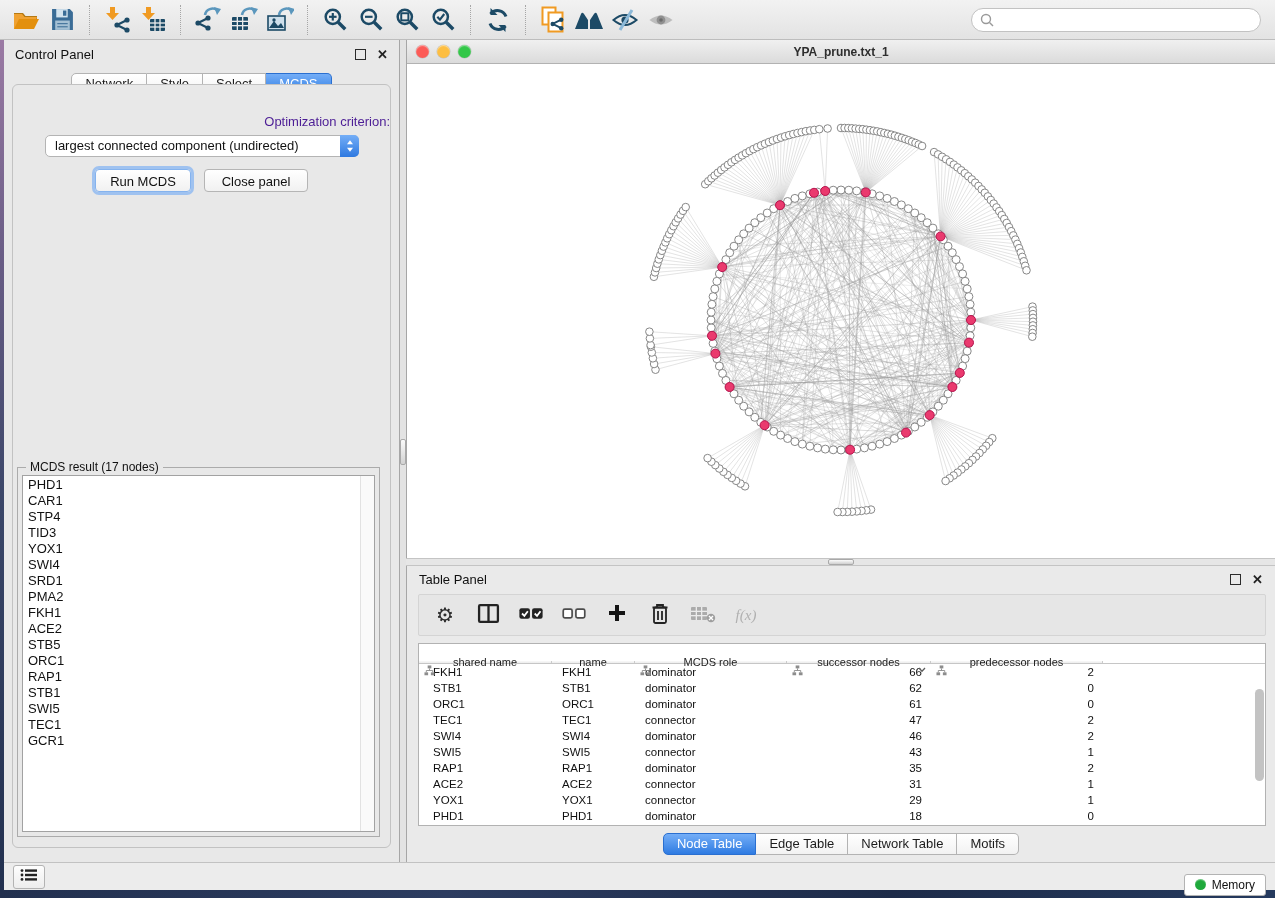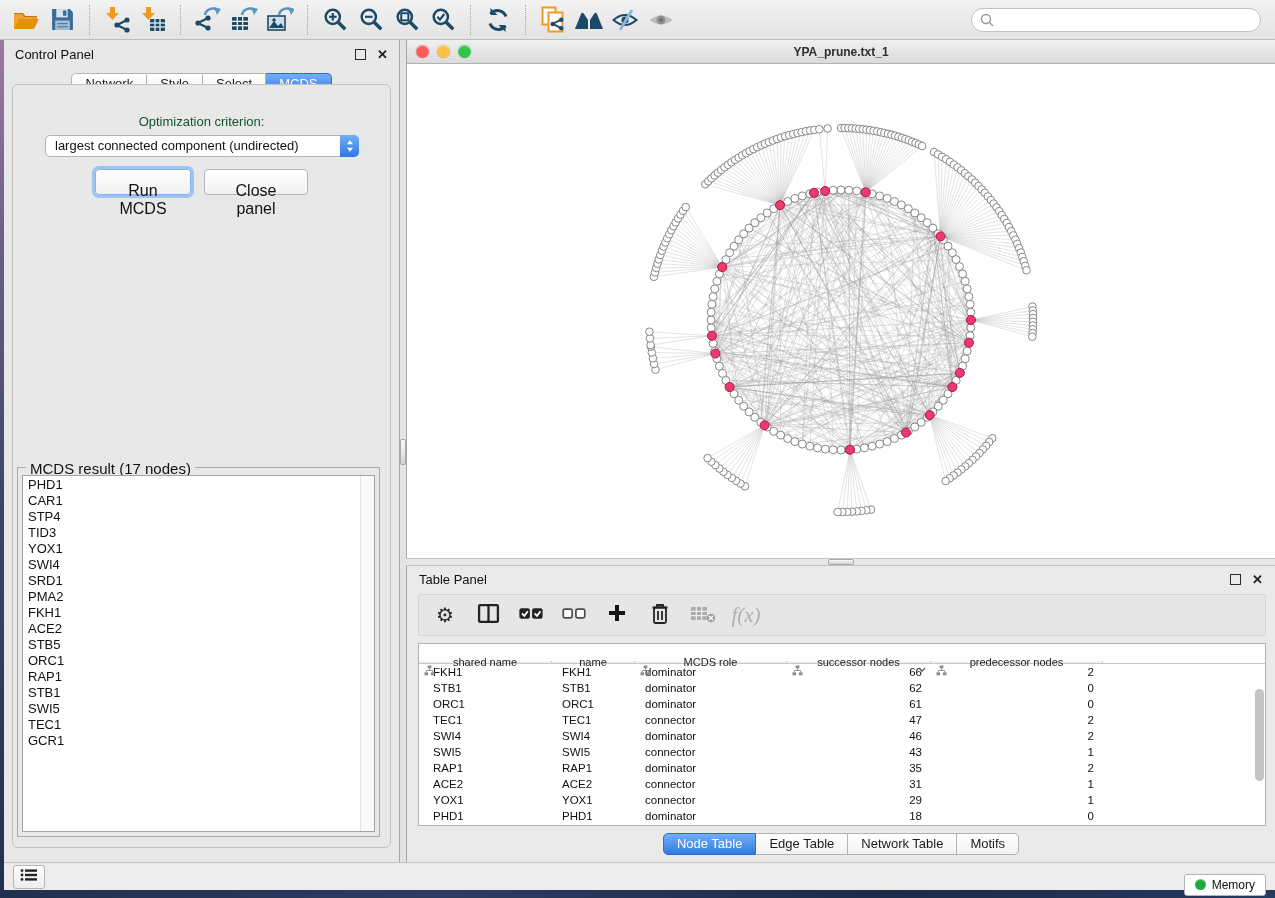--- a/index.html
+++ b/index.html
@@ -30,35 +30,35 @@
   .close-x{font-size:13px;font-weight:700;color:#222;line-height:1;}
   .seg-tabs{display:flex;justify-content:center;position:absolute;left:0;right:0;}
   .cp-tabs{top:33px;}
   .tab{height:20px;line-height:20px;padding:0 13px;background:linear-gradient(#ffffff,#f2f2f2);
        border:1px solid #b3b3b3;border-left:none;font-size:13px;color:#1c1c1c;cursor:default;}
   .tab:first-child{border-left:1px solid #b3b3b3;border-radius:5px 0 0 5px;}
   .tab:last-child{border-radius:0 5px 5px 0;}
   .tab.selected{background:linear-gradient(#74aef7,#2e7be2);color:#fff;border-color:#2a6fd0;}
   .cp-box{position:absolute;left:8px;right:8px;top:44px;bottom:14px;border:1px solid #c2c2c2;
           border-radius:6px;background:#e8e8e8;}
-  .opt-label{position:absolute;top:29px;left:0;right:0;text-align:center;font-size:13px;color:#14532d;}
+  .opt-label{position:absolute;top:29px;left:0;right:0;text-align:right;font-size:13px;color:#4c1d95;}
   .dropdown{position:absolute;left:32px;top:50px;width:314px;height:22px;background:#fff;
             border:1px solid #b4b4b4;border-radius:5px;box-sizing:border-box;cursor:default;}
   .dd-text{display:block;line-height:20px;font-size:13px;color:#111;padding:0 26px 0 9px;
            white-space:nowrap;overflow:hidden;}
   .dd-stepper{position:absolute;right:-1px;top:-1px;width:19px;height:22px;border-radius:0 5px 5px 0;
               background:linear-gradient(#74aef7,#2e79e0);display:flex;align-items:center;justify-content:center;}
   .btn-row{position:absolute;top:84px;left:0;right:0;display:flex;justify-content:center;gap:13px;}
   .aq-btn{height:23px;border:1px solid #b5b5b5;border-radius:4px;background:linear-gradient(#ffffff,#f1f1f1);
-          font-size:16px;color:#111;font-family:"Liberation Sans",sans-serif;padding:12px 12px;cursor:default;}
+          font-size:13px;color:#111;font-family:"Liberation Sans",sans-serif;padding:4px 12px;cursor:default;}
   .aq-btn.focused{border:1px solid #85b3ee;box-shadow:0 0 0 3px rgba(98,162,246,.55);}
   .btn-run{width:96px;}
   .btn-closep{width:104px;}
   .mcds-group{position:absolute;left:4px;right:10px;top:382px;bottom:10px;border:1px solid #ababab;}
-  .mcds-group-title{position:absolute;top:-8px;left:8px;background:#e8e8e8;padding:0 4px;font-size:15px;color:#111;}
+  .mcds-group-title{position:absolute;top:-8px;left:8px;background:#e8e8e8;padding:0 4px;font-size:12px;color:#111;}
   .mcds-list-wrap{position:absolute;left:4px;right:4px;top:7px;bottom:4px;background:#fff;border:1px solid #a2a2a2;}
   .mcds-list{position:absolute;left:0;top:1px;right:13px;bottom:0;overflow:hidden;}
   .mcds-item{font-size:13px;line-height:16px;padding-left:5px;color:#111;white-space:nowrap;}
   .mcds-scroll{position:absolute;right:0;top:0;bottom:0;width:13px;background:#fafafa;border-left:1px solid #e2e2e2;}
   
   .v-splitter{position:absolute;left:400px;top:40px;width:6px;height:822px;background:#e3e3e3;}
   .v-grip{position:absolute;left:0px;top:399px;width:6px;height:26px;background:linear-gradient(#fbfbfb,#d2d2d2);
           border:1px solid #a9a9a9;border-radius:2px;box-sizing:border-box;}
   .h-splitter{position:absolute;left:406px;top:558px;width:869px;height:8px;background:#e6e6e6;
               border-top:1px solid #c4c4c4;border-bottom:1px solid #c4c4c4;box-sizing:border-box;}
@@ -76,21 +76,21 @@
   
   .table-panel{position:absolute;left:406px;top:566px;width:869px;height:296px;box-sizing:border-box;
                background:#eaeaea;border-left:1px solid #a6a6a6;}
   .tp-header{height:26px;display:flex;align-items:center;padding:0 12px;font-size:13px;color:#111;text-align:center;}
   .tp-toolbar{position:absolute;left:11px;right:9px;top:28px;height:42px;box-sizing:border-box;
               background:#e6e6e6;border:1px solid #d4d4d4;border-radius:2px;
               display:flex;align-items:center;gap:19px;padding:0 14px;}
   .tt-btn{width:24px;height:28px;display:flex;align-items:center;justify-content:center;}
   .tt-btn .gear{font-size:20px;color:#2d2d2d;line-height:1;}
   .tt-btn.disabled{opacity:1;}
-  .fx{font-family:"Liberation Serif",serif;font-style:italic;font-size:21px;color:#b0b0b0;}
+  .fx{font-family:"Liberation Serif",serif;font-style:italic;font-size:15px;color:#b0b0b0;}
   .tbl{position:absolute;left:11px;right:9px;top:77px;bottom:36px;background:#fff;border:1px solid #b2b2b2;overflow:hidden;}
   .tbl-head{height:19px;display:flex;border-bottom:1px solid #c6c6c6;}
   .th{position:relative;box-sizing:border-box;border-right:1px solid #cbcbcb;display:flex;align-items:center;
       justify-content:center;font-size:11px;color:#1d1d1d;background:linear-gradient(#f9f9f9,#ececec);margin-top:17px;}
   .th .tree-ic{position:absolute;left:5px;top:4px;}
   .th .sort{position:absolute;right:4px;top:6px;}
   .th-fill{flex:1;background:#fff;border-right:none;}
   .tr{height:16px;display:flex;align-items:center;}
   .td{box-sizing:border-box;font-size:11.5px;color:#111;white-space:nowrap;overflow:hidden;}
   .td.l{padding-left:14px;text-align:left;}

